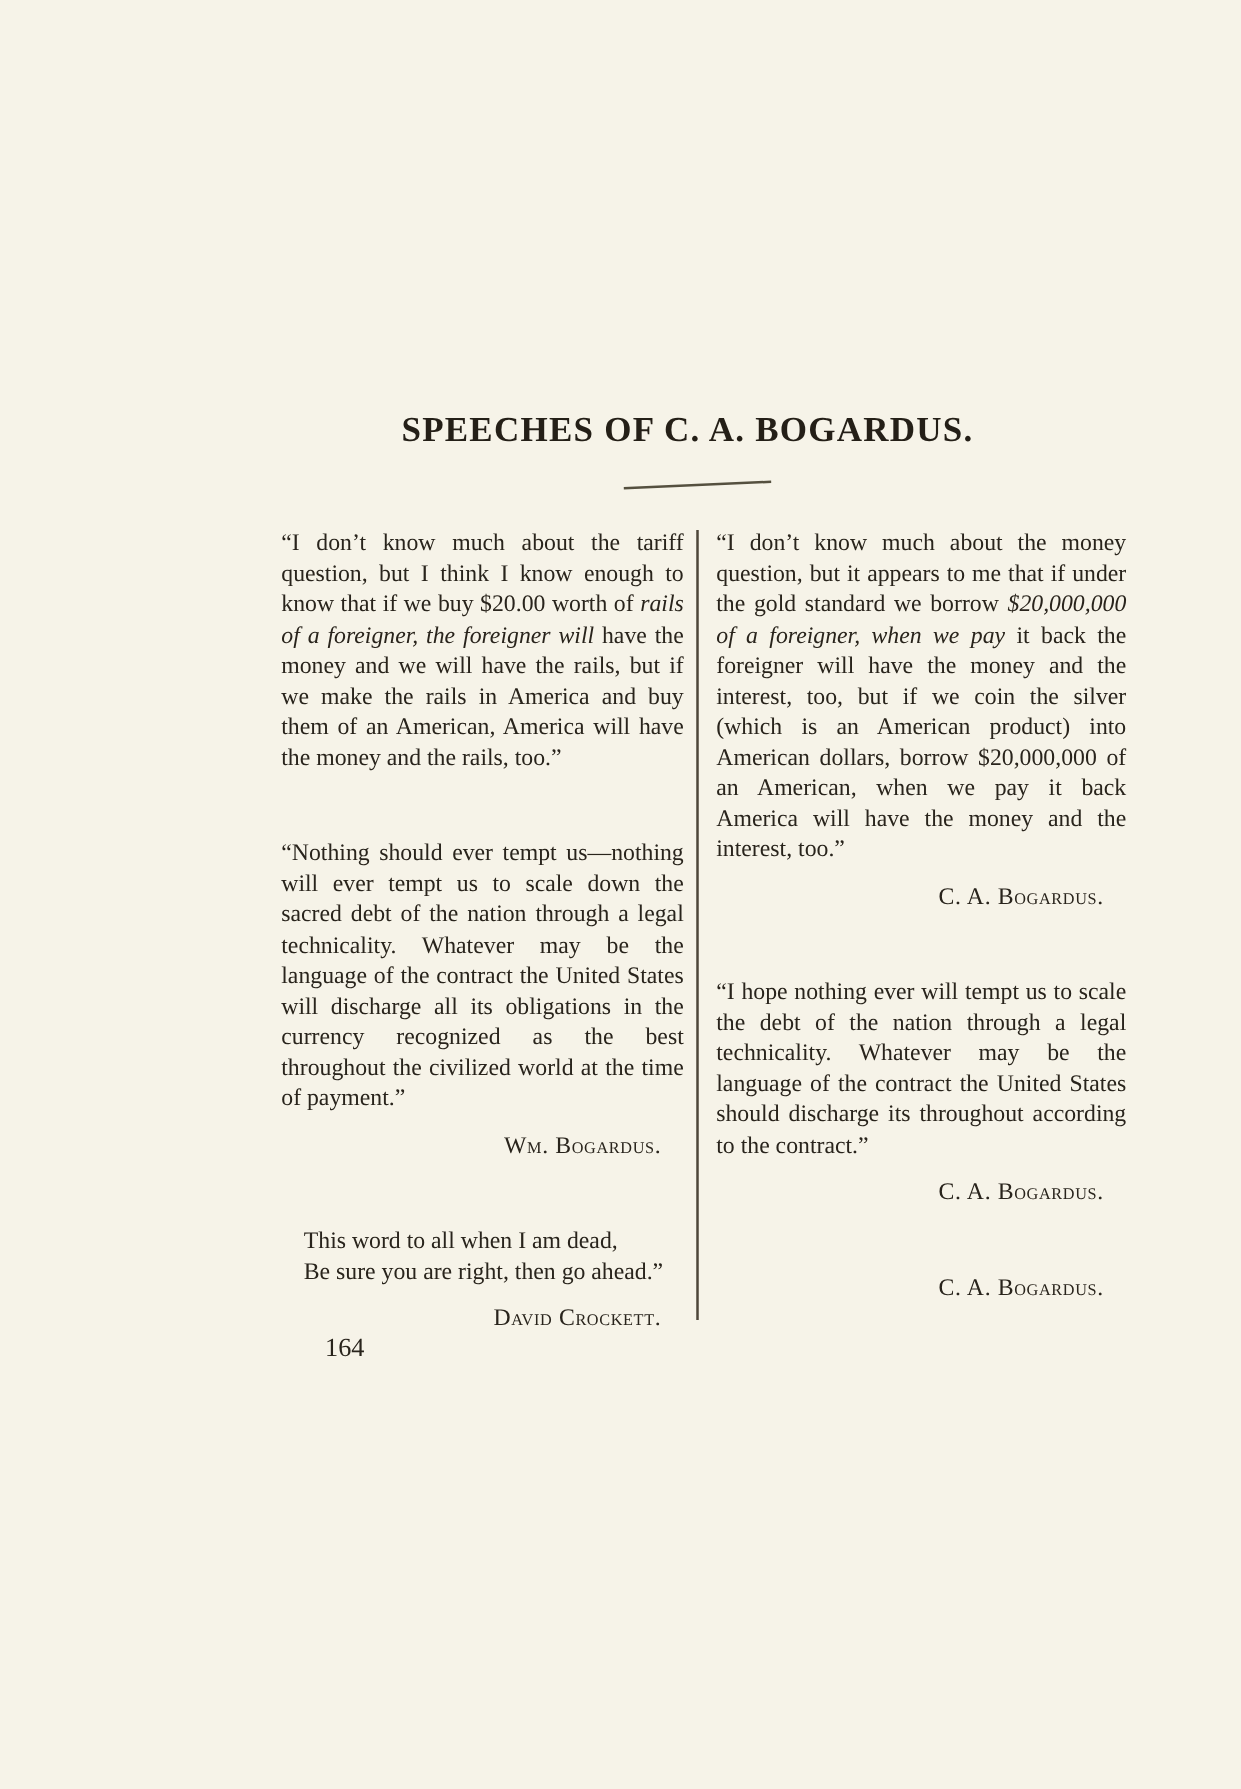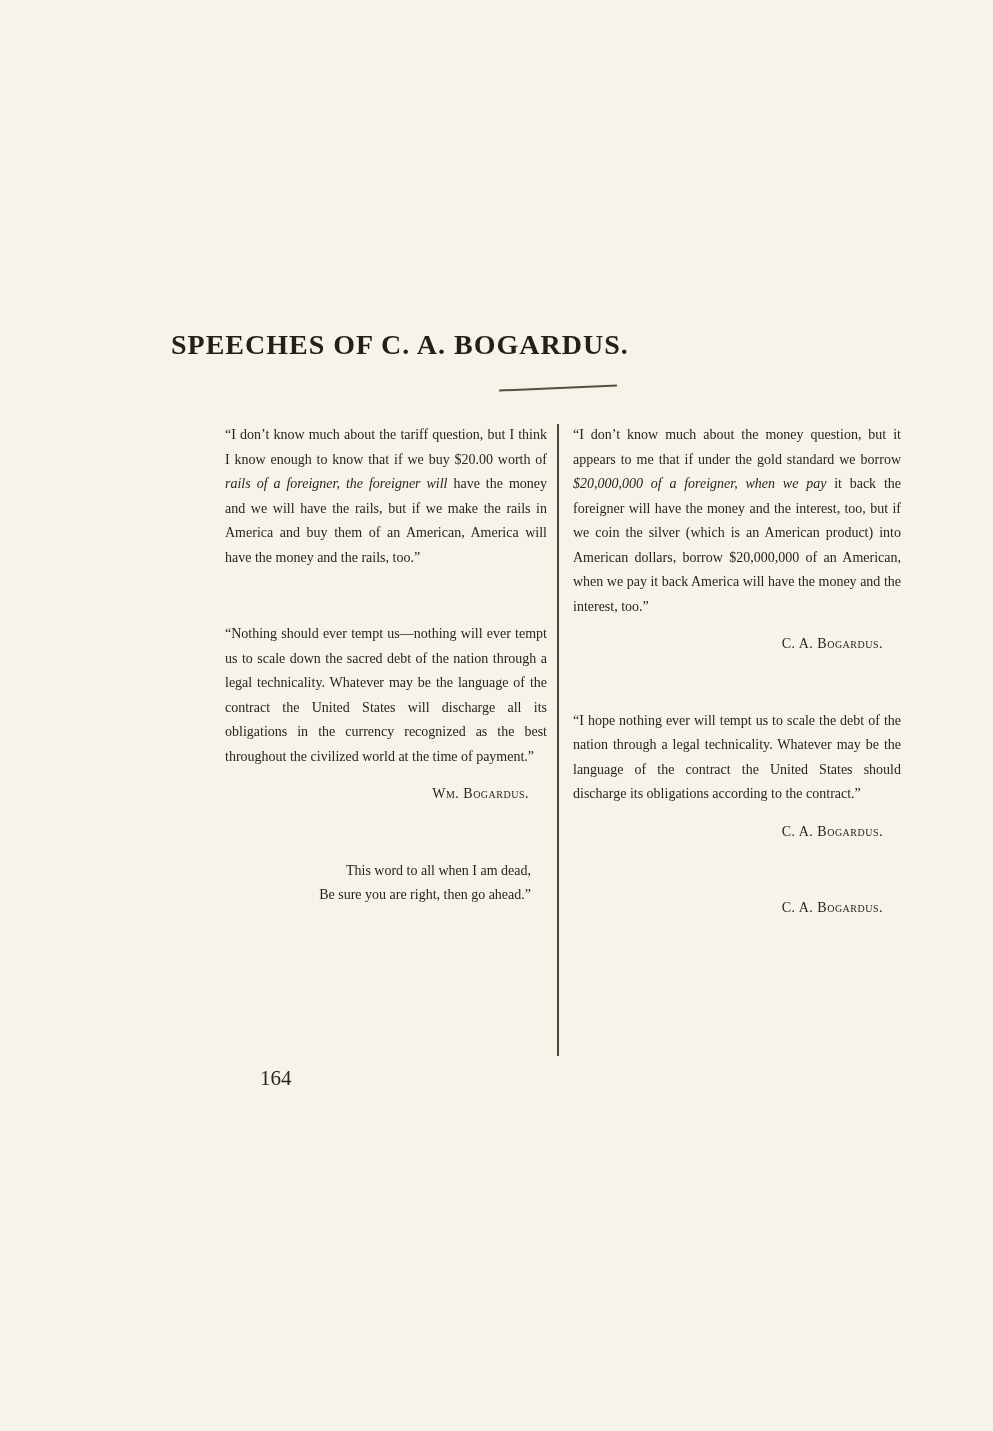--- a/index.html
+++ b/index.html
@@ -12,22 +12,23 @@
     width: 993px;
     height: 1431px;
     background: #f6f3e8;
     font-family: "Liberation Serif", "DejaVu Serif", serif;
     color: #29241c;
     overflow: hidden;
   }
   .title-wrap {
     position: absolute;
     top: 329px;
-    left: 171px;
+    left: 145px;
     width: 810px;
+    text-align: center;
   }
   .page-title {
     font-size: 28px;
     font-weight: 700;
     letter-spacing: 1px;
     margin: 0;
     color: #241f17;
   }
   .title-rule {
     position: absolute;
@@ -42,38 +43,38 @@
     position: absolute;
     left: 557px;
     top: 424px;
     width: 2px;
     height: 632px;
     background: #4d4639;
   }
   .col {
     position: absolute;
     top: 423px;
-    font-size: 14px;
+    font-size: 19px;
     line-height: 24.5px;
     text-align: justify;
   }
   .col-left  { left: 225px; width: 322px; }
   .col-right { left: 573px; width: 328px; }
   .quote { margin: 0 0 52px 0; }
   .quote-text { margin: 0; }
   .quote-text em { font-style: italic; }
   .attribution {
     margin: 13px 18px 0 0;
     text-align: right;
     font-variant: small-caps;
     letter-spacing: 0.5px;
   }
   .verse {
-    margin: 16px;
-    text-align: right;
+    margin: 4px;
+    text-align: left;
     white-space: pre-line;
     padding-left: 14px;
   }
   .page-number {
     position: absolute;
     left: 260px;
     top: 1066px;
     font-size: 21px;
     font-family: Liberation Serif, serif;
   }
@@ -97,33 +98,34 @@
     </figure>
 
     <figure class="quote">
       <p class="quote-text"><span>“Nothing should ever tempt us—nothing will ever tempt us to scale down the sacred debt of the nation through a legal technicality.  Whatever may be the language of the contract the United States will discharge all its obligations in the currency recognized as the best throughout the civilized world at the time of payment.”</span><em></em><span></span></p>
       <p class="attribution">Wm. Bogardus.</p>
     </figure>
 
     <figure class="quote">
       <p class="quote-text verse">This word to all when I am dead,
 Be sure you are right, then go ahead.”</p>
+      <p class="attribution">David Crockett.</p>
     </figure>
 
   </div>
 
   <div class="col col-right">
 
     <figure class="quote">
       <p class="quote-text"><span>“I don’t know much about the money question, but it appears to me that if under the gold standard we borrow </span><em>$20,000,000 of a foreigner, when we pay</em><span> it back the foreigner will have the money and the interest, too, but if we coin the silver (which is an American product) into American dollars, borrow $20,000,000 of an American, when we pay it back America will have the money and the interest, too.”</span></p>
       <p class="attribution">C. A. Bogardus.</p>
     </figure>
 
     <figure class="quote">
-      <p class="quote-text"><span>“I hope nothing ever will tempt us to scale the debt of the nation through a legal technicality.  Whatever may be the language of the contract the United States should discharge its obligations according to the contract.”</span><em></em><span></span></p>
+      <p class="quote-text"><span>“I hope nothing ever will tempt us to scale the debt of the nation through a legal technicality.  Whatever may be the language of the contract the United States should discharge its throughout according to the contract.”</span><em></em><span></span></p>
       <p class="attribution">C. A. Bogardus.</p>
     </figure>
 
     <figure class="quote">
       <p class="attribution">C. A. Bogardus.</p>
     </figure>
 
   </div>
 
   <div class="page-number">164</div>

